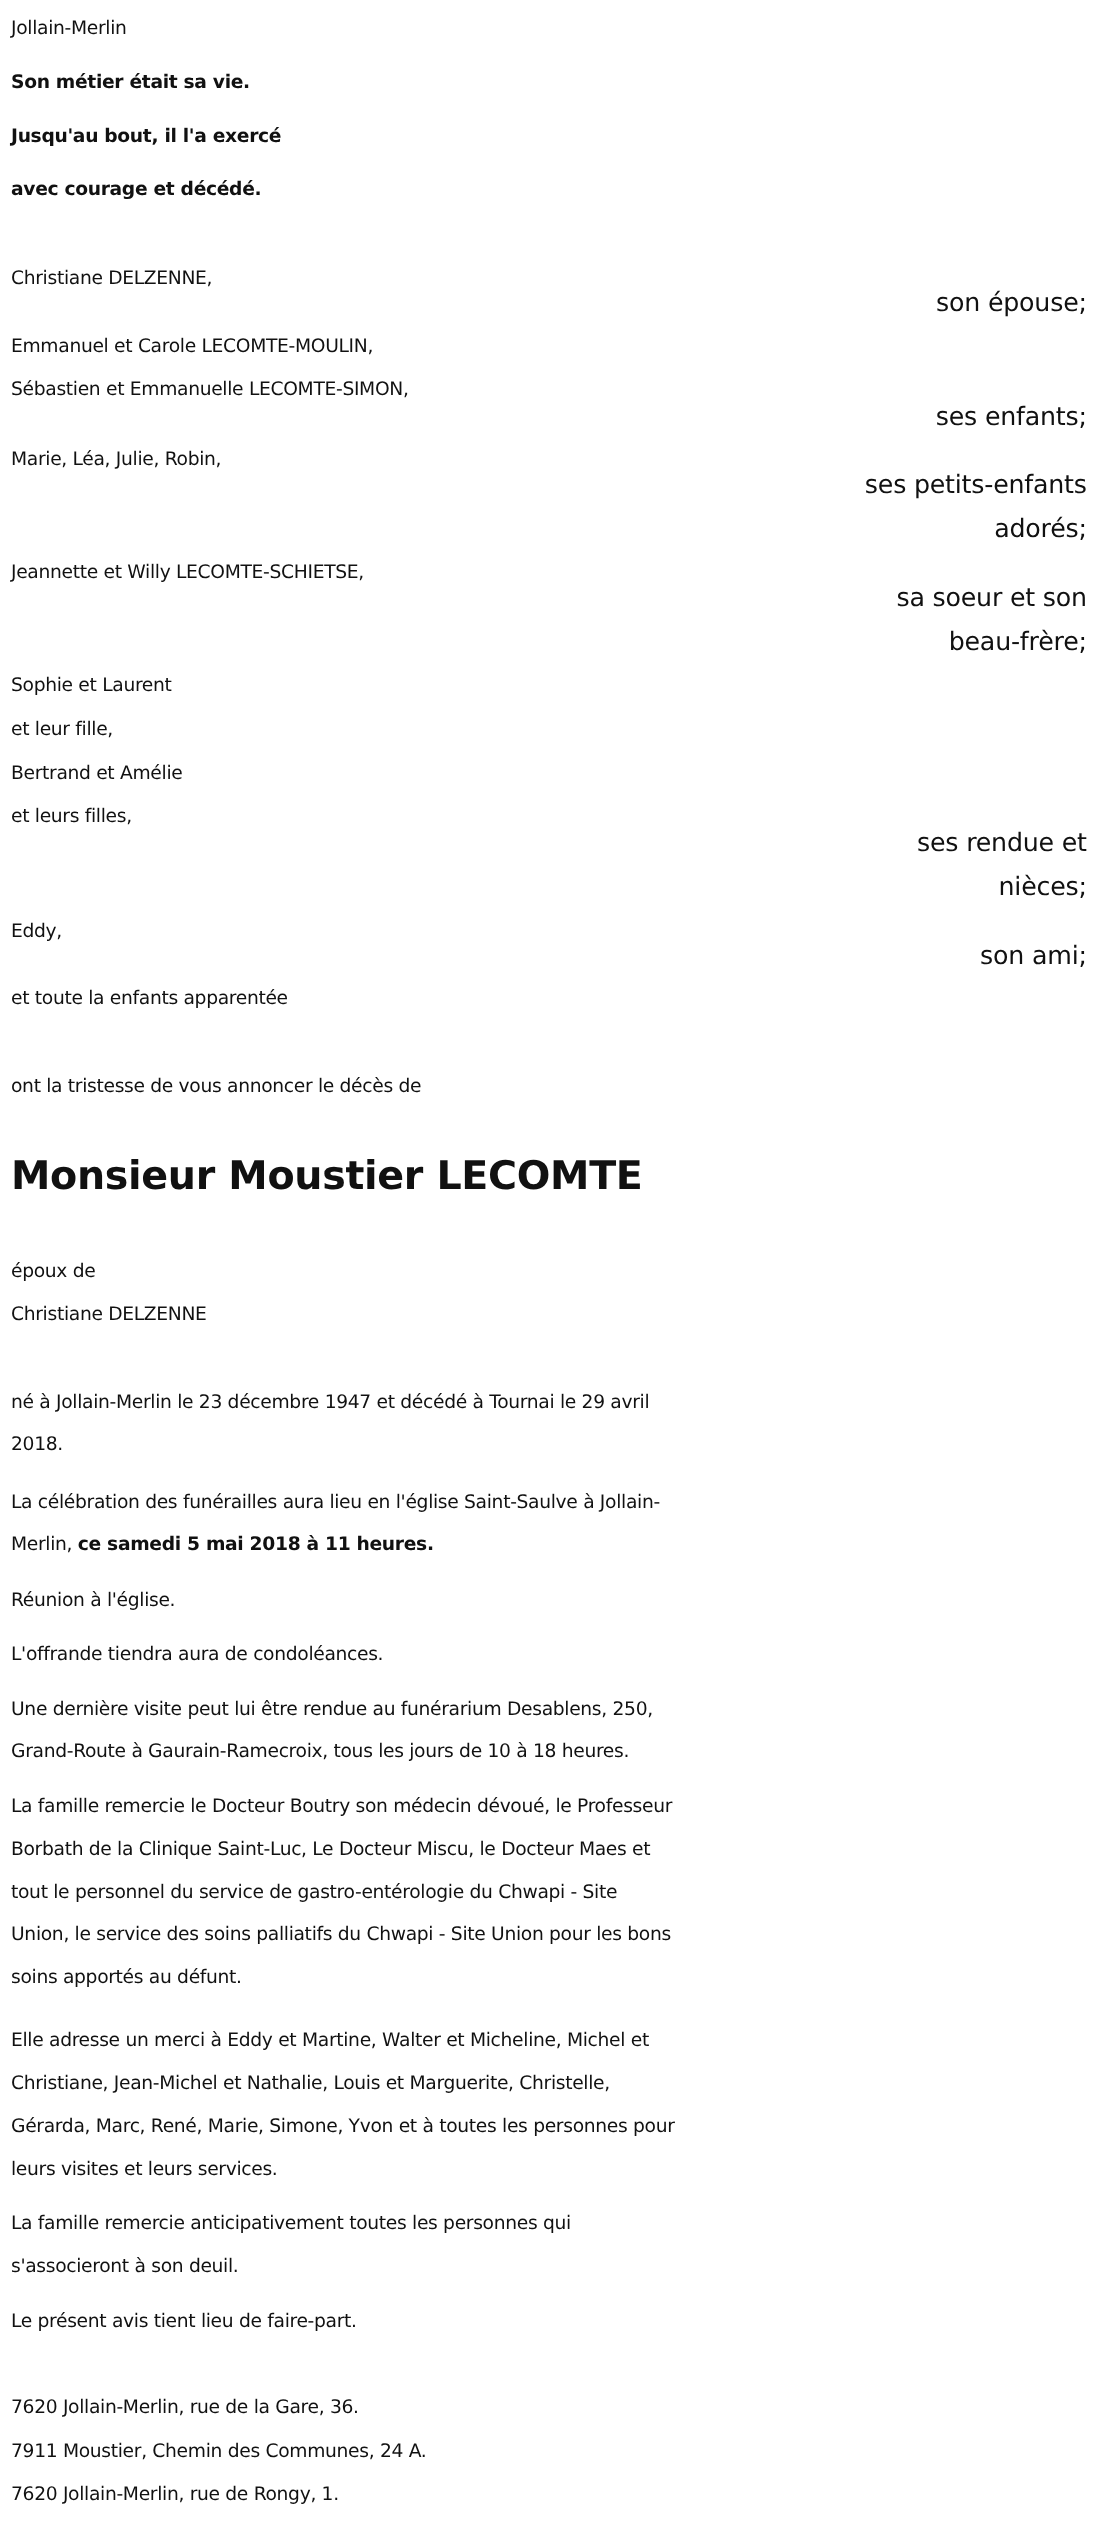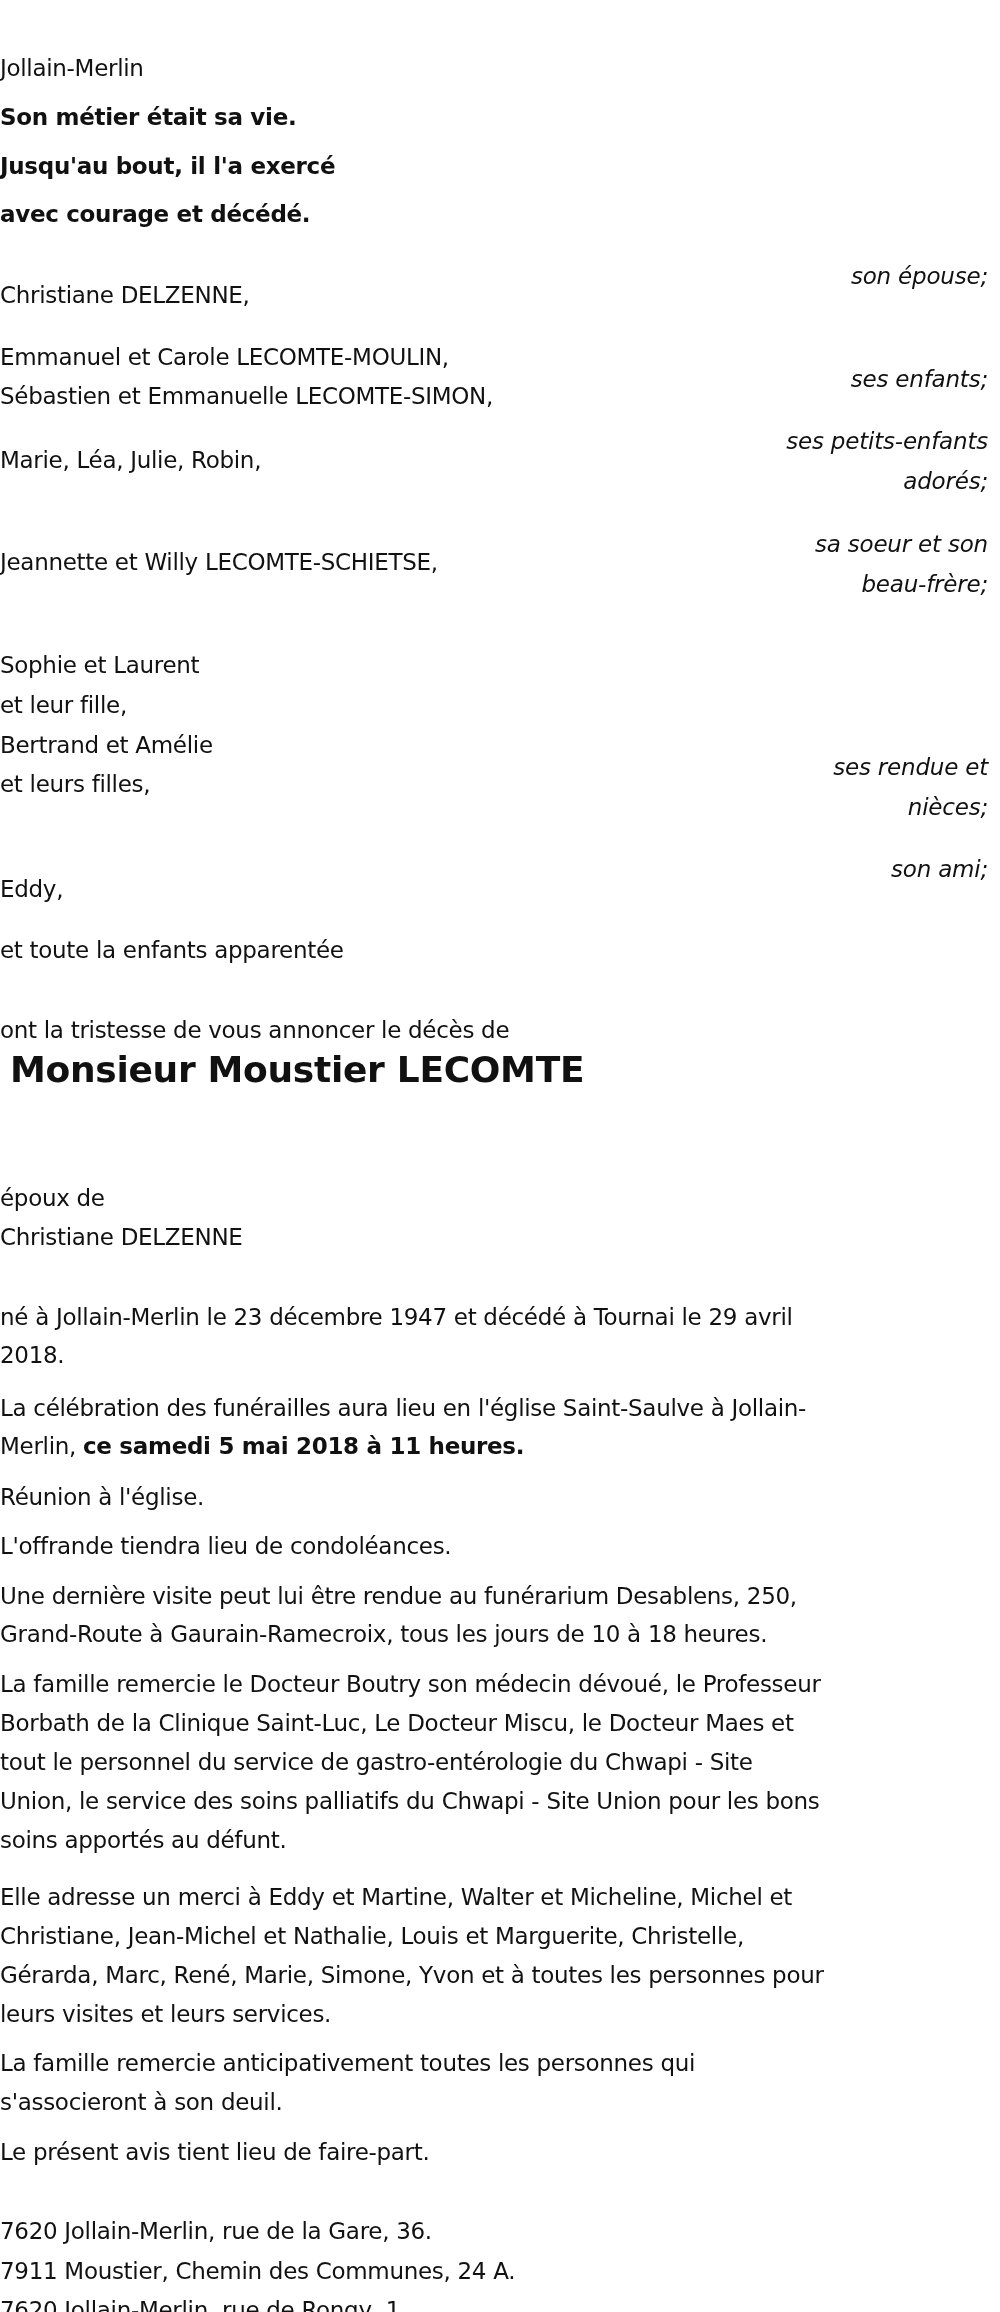--- a/index.html
+++ b/index.html
@@ -1,20 +1,20 @@
 <!DOCTYPE html>
 <html><head>
 <meta charset="utf-8">
 <style>
   html, body { margin: 0; padding: 0; background: #ffffff; }
   body { width: 1000px; height: 2312px; position: relative; overflow: hidden;
          font-family: "DejaVu Sans", "Liberation Sans", sans-serif; color: #111111; }
-  .t { position: absolute; left: 0; font-size: 23px; line-height: 40px; white-space: nowrap; letter-spacing: -0.3px; margin-top: 42px; }
+  .t { position: absolute; left: 10px; font-size: 17px; line-height: 40px; white-space: nowrap; letter-spacing: -0.3px; }
   .b { font-weight: bold; }
-  .r { position: absolute; right: 12px; font-size: 23px; line-height: 40px; font-style: italic; white-space: nowrap; text-align: center; letter-spacing: -0.2px; }
+  .r { position: absolute; right: 12px; font-size: 23px; line-height: 40px; white-space: nowrap; text-align: center; letter-spacing: -0.2px; }
   .title { position: absolute; left: 10px; font-size: 36px; font-weight: bold; line-height: 50px; white-space: nowrap; letter-spacing: -0.3px; }
 </style>
 </head>
 <body>
 
 <div class="t" style="top:6px">Jollain-Merlin</div>
 <div class="t b" style="top:55px">Son métier était sa vie.</div>
 <div class="t b" style="top:104px">Jusqu'au bout, il l'a exercé</div>
 <div class="t b" style="top:152px">avec courage et décédé.</div>
 
@@ -50,21 +50,21 @@
 <div class="t" style="top:1136px">époux de</div>
 <div class="t" style="top:1175px">Christiane DELZENNE</div>
 
 <div class="t" style="top:1255px">né à Jollain-Merlin le 23 décembre 1947 et décédé à Tournai le 29 avril</div>
 <div class="t" style="top:1293px">2018.</div>
 
 <div class="t" style="top:1346px">La célébration des funérailles aura lieu en l'église Saint-Saulve à Jollain-</div>
 <div class="t" style="top:1384px"><span>Merlin, </span><span class="b">ce samedi 5 mai 2018 à 11 heures.</span></div>
 
 <div class="t" style="top:1435px">Réunion à l'église.</div>
-<div class="t" style="top:1484px">L'offrande tiendra lieu de condoléances.</div>
+<div class="t" style="top:1484px">L'offrande tiendra aura de condoléances.</div>
 
 <div class="t" style="top:1534px">Une dernière visite peut lui être rendue au funérarium Desablens, 250,</div>
 <div class="t" style="top:1572px">Grand-Route à Gaurain-Ramecroix, tous les jours de 10 à 18 heures.</div>
 
 <div class="t" style="top:1622px">La famille remercie le Docteur Boutry son médecin dévoué, le Professeur</div>
 <div class="t" style="top:1661px">Borbath de la Clinique Saint-Luc, Le Docteur Miscu, le Docteur Maes et</div>
 <div class="t" style="top:1700px">tout le personnel du service de gastro-entérologie du Chwapi - Site</div>
 <div class="t" style="top:1739px">Union, le service des soins palliatifs du Chwapi - Site Union pour les bons</div>
 <div class="t" style="top:1778px">soins apportés au défunt.</div>
 

